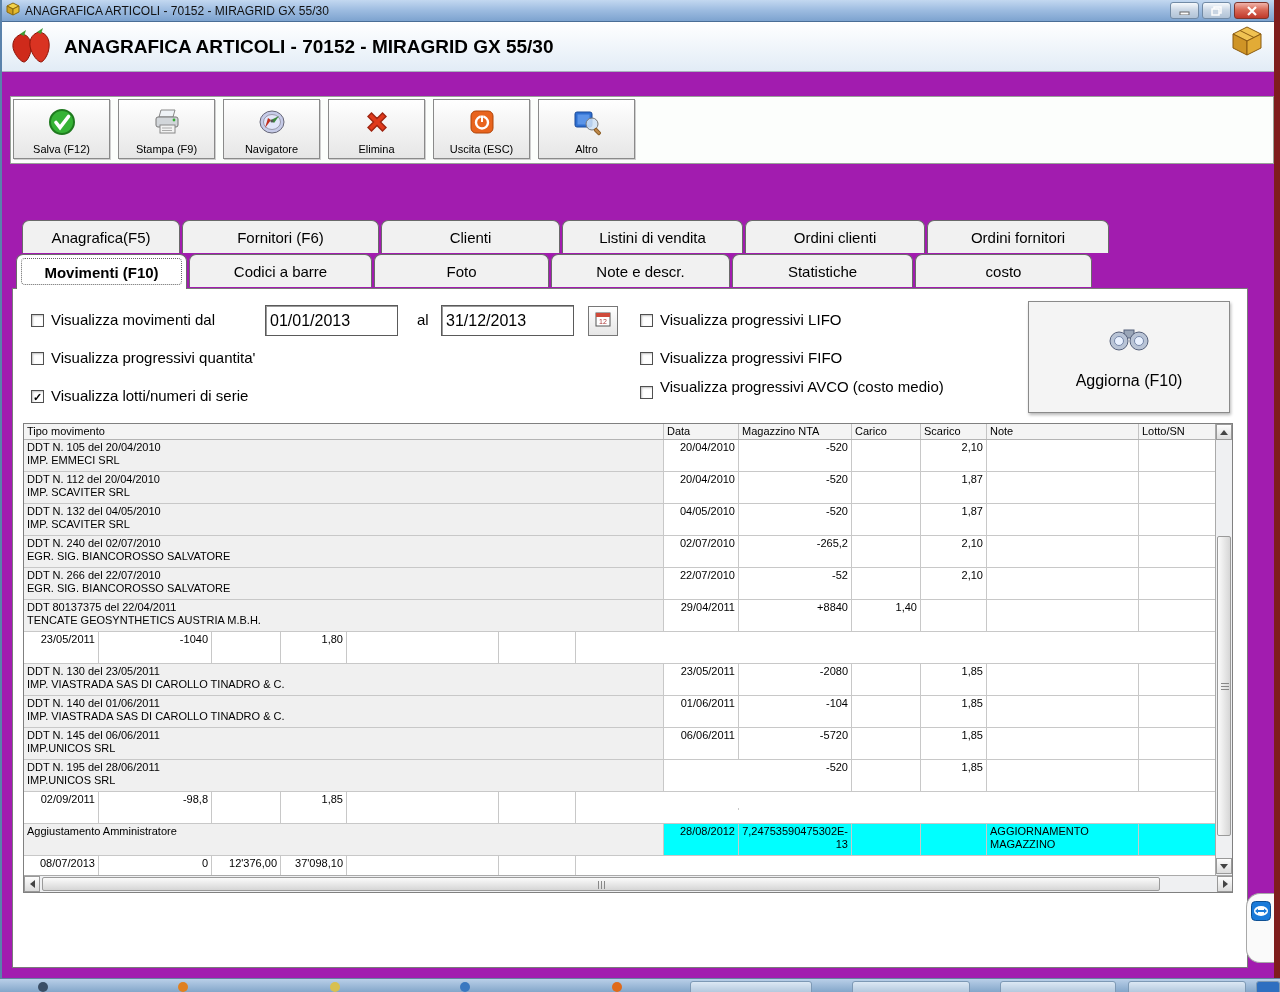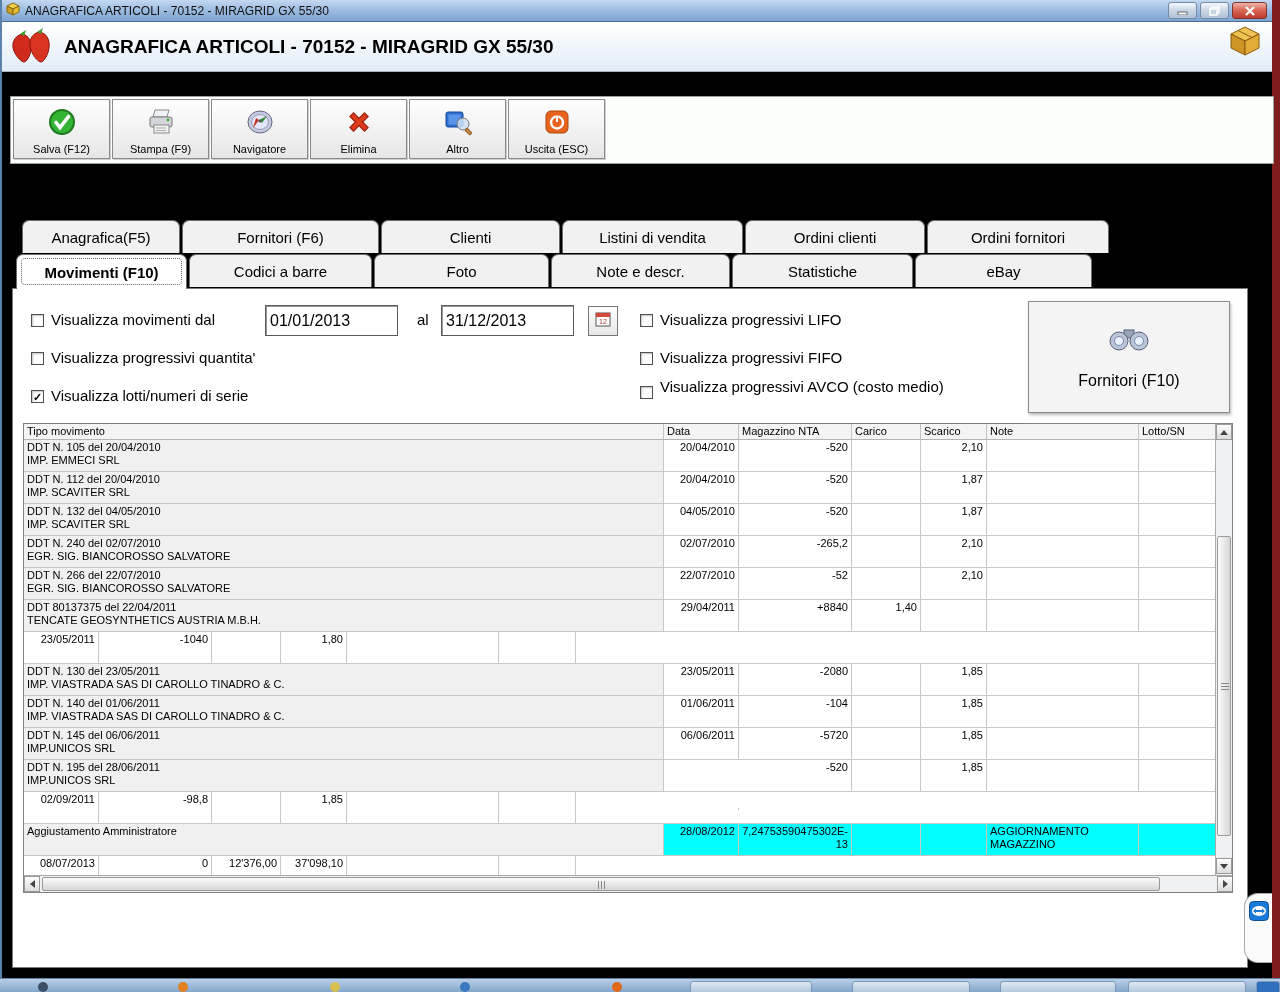--- a/index.html
+++ b/index.html
@@ -1,20 +1,20 @@
 <!DOCTYPE html>
 <html><head>
 <meta charset="utf-8">
 <style>
   * { margin:0; padding:0; box-sizing:border-box; }
   html,body { width:1280px; height:992px; overflow:hidden;
               font-family:"Liberation Sans", sans-serif; background:#9db8d6; }
 
   #window { position:absolute; left:0; top:0; width:1280px; height:978px;
-            background:#000000; border-left:2px solid #5a82ab; border-right:8px solid #7f1d1d; }
+            background:#a21caf; border-left:2px solid #5a82ab; border-right:6px solid #7f1d1d; }
 
   
   #titlebar { position:absolute; left:0; top:0; right:0; height:22px;
               background:linear-gradient(#c3d8f0,#9cbbe0 50%,#7da3cf);
               border-bottom:1px solid #4a6e96; display:flex; align-items:center; gap:5px; padding:0 4px; }
   .tb-title { font-size:12px; color:#111; }
   .tb-btns { margin-left:auto; display:flex; gap:3px; padding-right:1px; }
   .tb-btn { width:29px; height:17px; border:1px solid #718aa5; border-radius:3px;
             background:linear-gradient(#f6f9fc,#ccd8e6 45%,#b0c2d6);
             display:flex; align-items:center; justify-content:center; }
@@ -23,21 +23,21 @@
   
   #header { position:absolute; left:0; top:22px; right:0; height:50px;
             background:linear-gradient(#ffffff,#e2ecf6); border-bottom:1px solid #a8b2bc;
             display:flex; align-items:center; }
   .hd-title { font-size:19px; font-weight:bold; margin-left:10px; color:#000; }
   #boxicon { position:absolute; right:10px; top:2px; }
 
   
   #toolbar { position:absolute; left:8px; top:96px; width:1264px; height:68px;
              background:#fcfefc; border:1px solid #98a298; box-shadow:inset 1px 1px 0 #ffffff;
-             display:flex; gap:2px; padding:2px; }
+             display:flex; gap:8px; padding:2px; }
   .tbtn { width:97px; height:60px; background:linear-gradient(#ffffff,#f1f1f1 55%,#e6e6e6);
           border:1px solid #8a8a8a; box-shadow:1px 1px 0 #cfcfcf;
           display:flex; flex-direction:column; align-items:center; justify-content:flex-end;
           padding-bottom:3px; cursor:default; }
   .tbtn .ic { flex:1; display:flex; align-items:center; justify-content:center; }
   .tbtn .lb { font-size:11px; color:#000; }
 
   
   .tabs { position:absolute; display:flex; }
   #tabs1 { top:220px; left:20px; height:34px; z-index:2; }
@@ -211,40 +211,40 @@
       <div class="tbtn">
         <span class="ic">
           <svg width="30" height="30" viewBox="0 0 30 30">
             <path d="M6 9.5 L9.5 6 L15 11.5 L20.5 6 L24 9.5 L18.5 15 L24 20.5 L20.5 24 L15 18.5 L9.5 24 L6 20.5 L11.5 15 Z" fill="#e03a1c" stroke="#9e2410" stroke-width="1.4"></path>
           </svg>
         </span>
         <span class="lb">Elimina</span>
       </div>
       <div class="tbtn">
         <span class="ic">
+          <svg width="28" height="28" viewBox="0 0 28 28">
+            <rect x="3" y="3" width="22" height="22" rx="5" fill="#e8641e" stroke="#b04408"></rect>
+            <circle cx="14" cy="14.5" r="6" fill="none" stroke="#fff" stroke-width="2.4"></circle>
+            <rect x="12.8" y="6.5" width="2.4" height="7" fill="#e8641e"></rect>
+            <rect x="13" y="7.5" width="2" height="6.5" fill="#fff"></rect>
+          </svg>
+        </span>
+        <span class="lb">Uscita (ESC)</span>
+      </div>
+      <div class="tbtn">
+        <span class="ic">
           <svg width="32" height="30" viewBox="0 0 32 30">
             <rect x="4" y="5" width="17" height="15" rx="2" fill="#2e6fd0" stroke="#1a4a9a"></rect>
             <rect x="6.5" y="7.5" width="12" height="10" fill="#5a94e8"></rect>
             <circle cx="21" cy="17" r="6" fill="#cfe2f6" fill-opacity="0.85" stroke="#777"></circle>
             <rect x="25" y="21" width="7" height="3" rx="1" transform="rotate(45 25 21)" fill="#c08a4a" stroke="#8a5a20"></rect>
           </svg>
         </span>
         <span class="lb">Altro</span>
       </div>
-      <div class="tbtn">
-        <span class="ic">
-          <svg width="28" height="28" viewBox="0 0 28 28">
-            <rect x="3" y="3" width="22" height="22" rx="5" fill="#e8641e" stroke="#b04408"></rect>
-            <circle cx="14" cy="14.5" r="6" fill="none" stroke="#fff" stroke-width="2.4"></circle>
-            <rect x="12.8" y="6.5" width="2.4" height="7" fill="#e8641e"></rect>
-            <rect x="13" y="7.5" width="2" height="6.5" fill="#fff"></rect>
-          </svg>
-        </span>
-        <span class="lb">Uscita (ESC)</span>
-      </div>
     </div>
 
   <div class="tabs" id="tabs1">
       <div class="tab" style="width: 158px;">
         <span>Anagrafica(F5)</span>
       </div>
       <div class="tab" style="width: 197px;">
         <span>Fornitori (F6)</span>
       </div>
       <div class="tab" style="width: 179px;">
@@ -271,21 +271,21 @@
       <div class="tab" style="width: 175px;">
         <span>Foto</span>
       </div>
       <div class="tab" style="width: 179px;">
         <span>Note e descr.</span>
       </div>
       <div class="tab" style="width: 181px;">
         <span>Statistiche</span>
       </div>
       <div class="tab" style="width: 177px;">
-        <span>eBay</span>
+        <span>costo</span>
       </div>
     </div>
 
   <div id="panel">
     <div id="filters-left">
         <span class="cb" style="left: 18px; top: 25px;"></span>
         <span class="flabel" style="left: 38px; top: 22px;">Visualizza movimenti dal</span>
         <span class="cb" style="left: 18px; top: 63px;"></span>
         <span class="flabel" style="left: 38px; top: 60px;">Visualizza progressivi quantita'</span>
         <span class="cb" style="left: 18px; top: 101px;">✓</span>
@@ -316,21 +316,21 @@
     <div id="aggiorna">
       <span>
         <svg width="44" height="28" viewBox="0 0 44 28">
           <rect x="17" y="6" width="10" height="8" fill="#9aa6b8" stroke="#55607a"></rect>
           <circle cx="12" cy="17" r="9" fill="#b9c4d6" stroke="#55607a"></circle>
           <circle cx="32" cy="17" r="9" fill="#b9c4d6" stroke="#55607a"></circle>
           <circle cx="12" cy="17" r="4.5" fill="#e9f1ff" stroke="#7788aa"></circle>
           <circle cx="32" cy="17" r="4.5" fill="#e9f1ff" stroke="#7788aa"></circle>
         </svg>
       </span>
-      <span>Fornitori (F10)</span>
+      <span>Aggiorna (F10)</span>
     </div>
 
     <div id="tblframe">
       <div id="thead">
           <div class="th" style="width: 640px;">Tipo movimento</div>
           <div class="th" style="width: 75px;">Data</div>
           <div class="th" style="width: 113px;">Magazzino NTA</div>
           <div class="th" style="width: 69px;">Carico</div>
           <div class="th" style="width: 66px;">Scarico</div>
           <div class="th" style="width: 152px;">Note</div>

